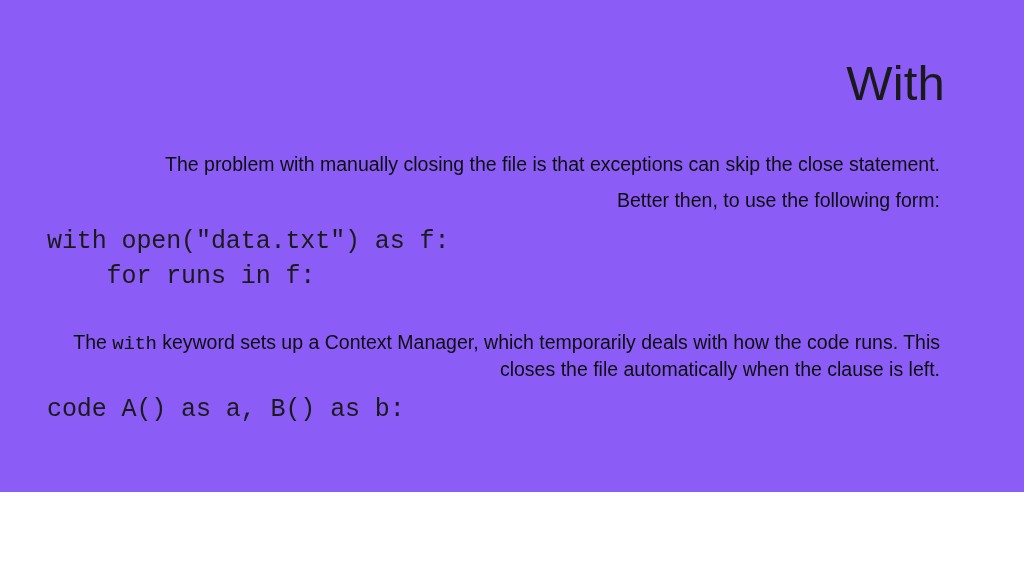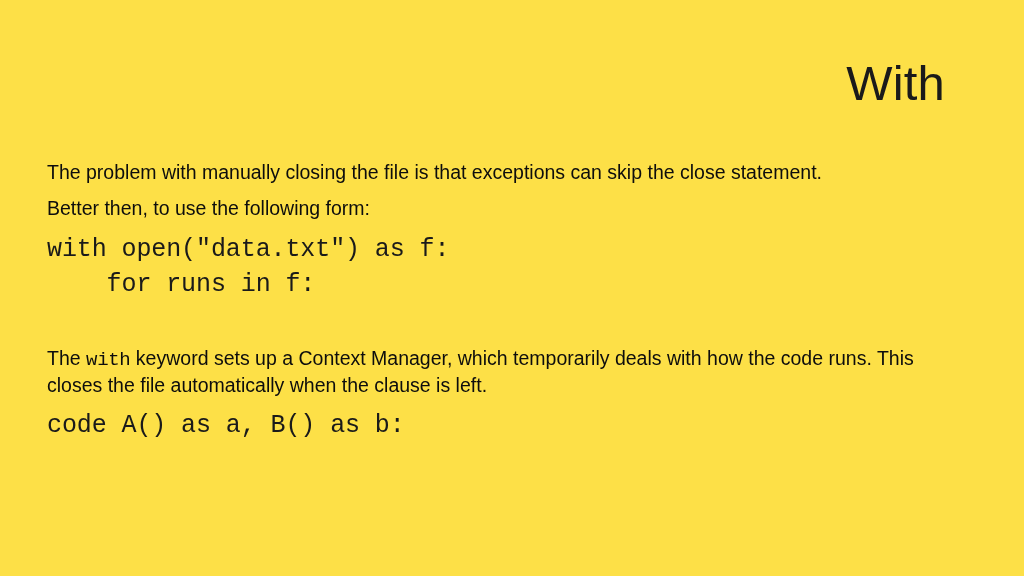--- a/index.html
+++ b/index.html
@@ -11,22 +11,22 @@
   body {
     width: 1024px;
     height: 576px;
     overflow: hidden;
     font-family: "Liberation Sans", sans-serif;
     color: #000000;
   }
   .slide {
     position: relative;
     width: 1024px;
-    height: 576px;
-    background: #fde047;
+    height: 492px;
+    background: #8b5cf6;
   }
 
   
   .slide-title {
     position: absolute;
     left: 60px;
     right: 79px;
     top: 52px;
     height: 62px;
     text-align: right;
@@ -45,22 +45,22 @@
     left: 47px;
     top: 152px;
     width: 893px;
   }
 
   .para {
     font-family: "Liberation Sans", sans-serif;
     font-size: 19.5px;
     line-height: 25px;
     color: #0d0d0d;
-    margin: 8px 0 11px 0;
-    text-align: left;
+    margin: 0 0 11px 0;
+    text-align: right;
   }
 
   .para:last-child {
     margin-bottom: 0;
   }
 
   .code-line {
     font-family: "Liberation Mono", monospace;
     font-size: 25px;
     line-height: 35px;

